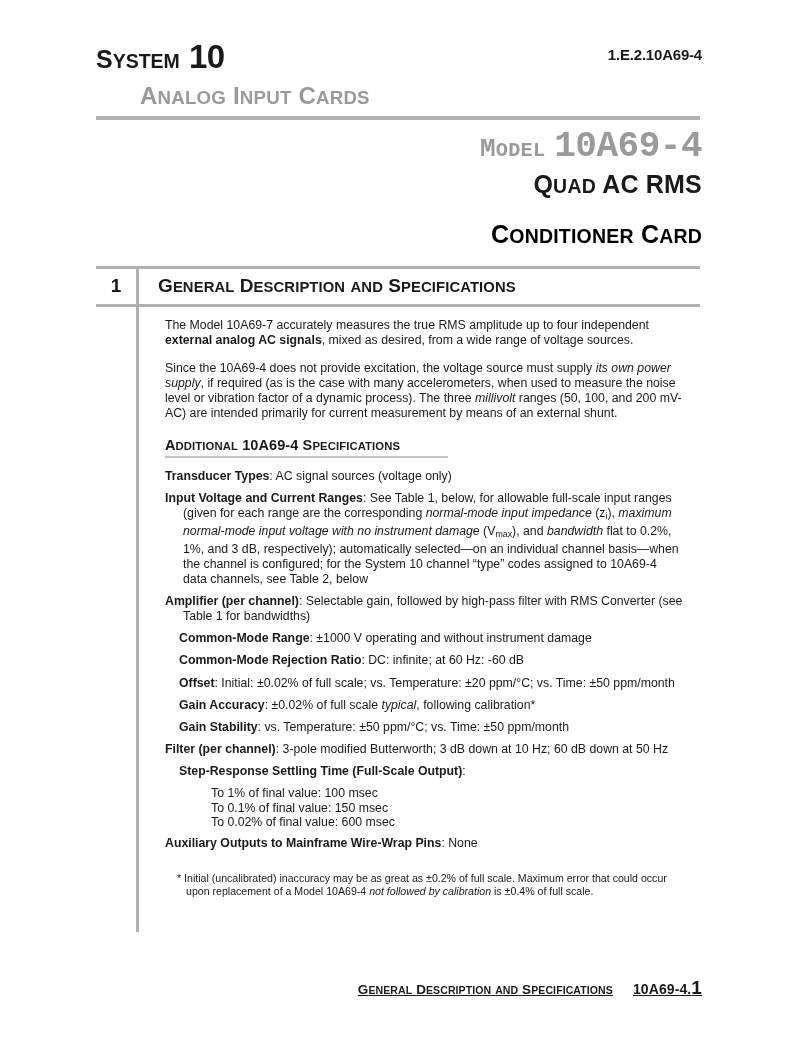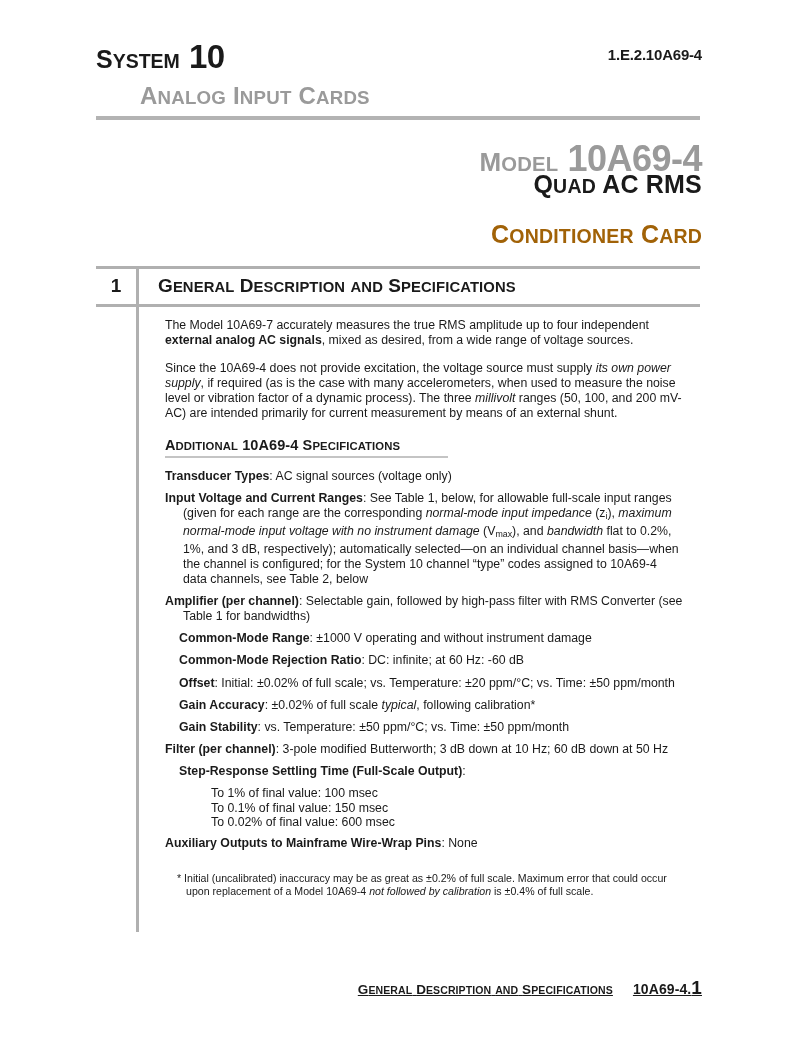--- a/index.html
+++ b/index.html
@@ -78,23 +78,24 @@
     left: 96px;
     top: 116px;
     width: 604px;
     height: 4px;
     background: #b3b3b3;
   }
 
   .model-line {
     position: absolute;
     right: 100px;
-    top: 138px;
+    top: 126px;
     white-space: nowrap;
     text-align: right;
+    font-family: Liberation Mono, monospace;
   }
   .model-word {
     font-weight: bold;
     font-size: 26px;
     color: #9a9a9a;
     letter-spacing: 0.2px;
   }
   .model-num {
     font-weight: bold;
     font-size: 36px;
@@ -115,21 +116,21 @@
     letter-spacing: 0.2px;
   }
   .subtitle2 {
     position: absolute;
     right: 100px;
     top: 220px;
     white-space: nowrap;
     text-align: left;
     font-weight: bold;
     font-size: 25px;
-    color: #a16207;
+    color: #000000;
     letter-spacing: 0.2px;
   }
 
   
   .rule-sec-top {
     position: absolute;
     left: 96px;
     top: 266px;
     width: 604px;
     height: 3px;

